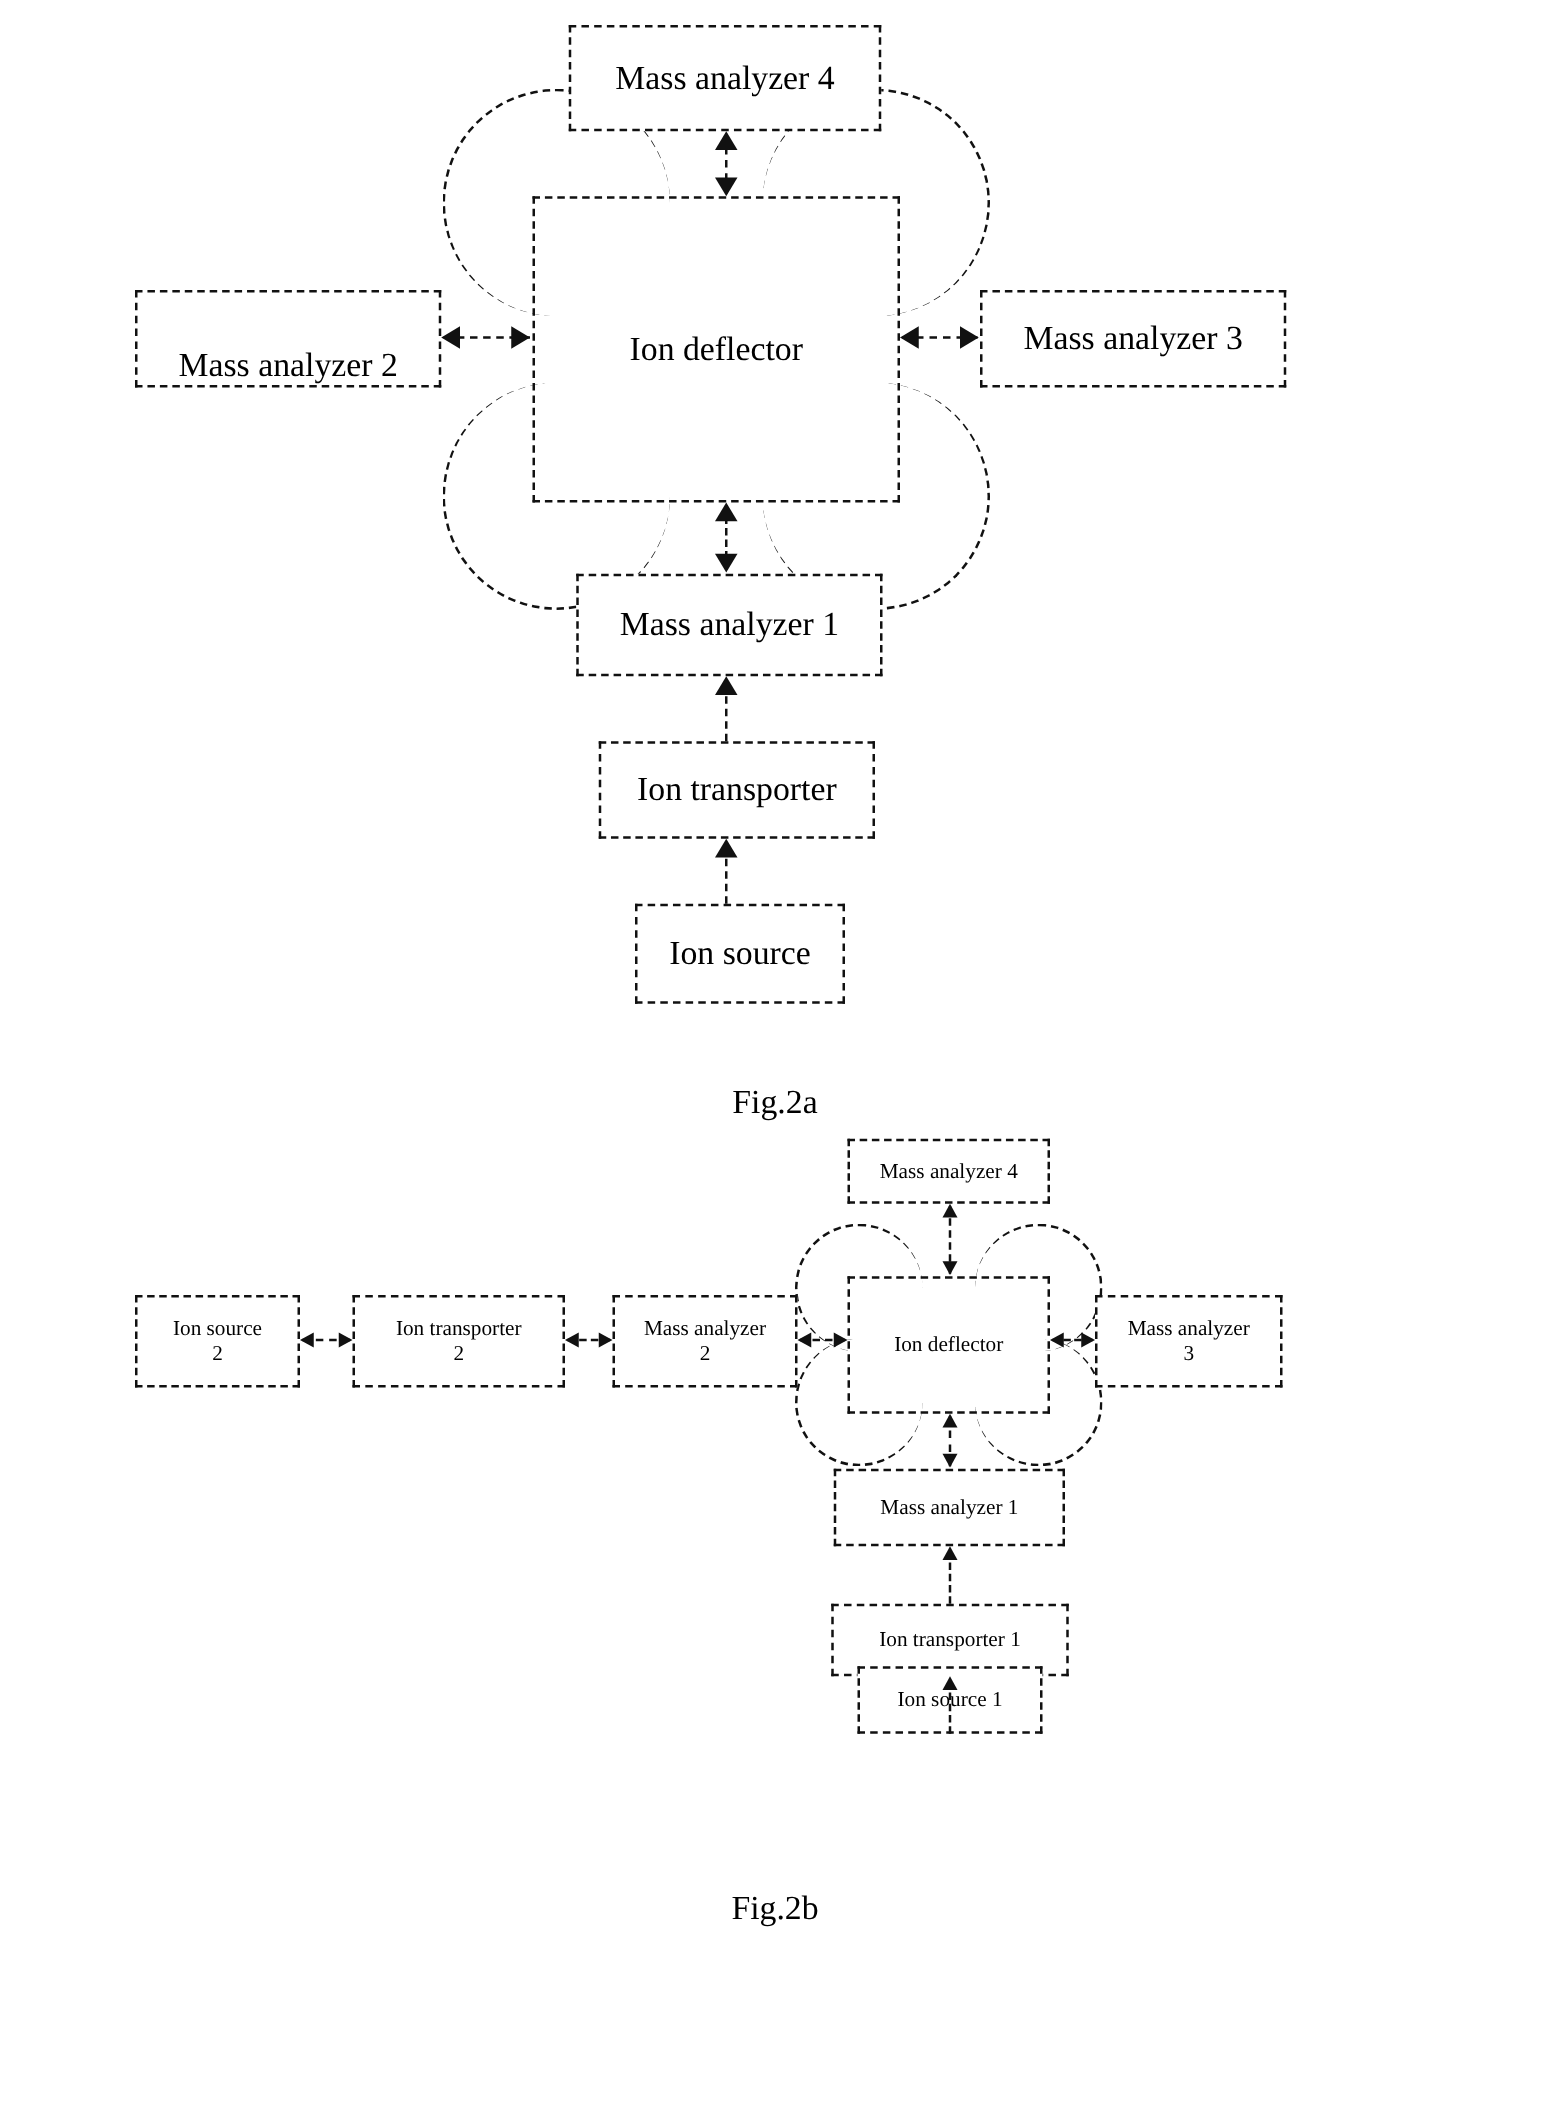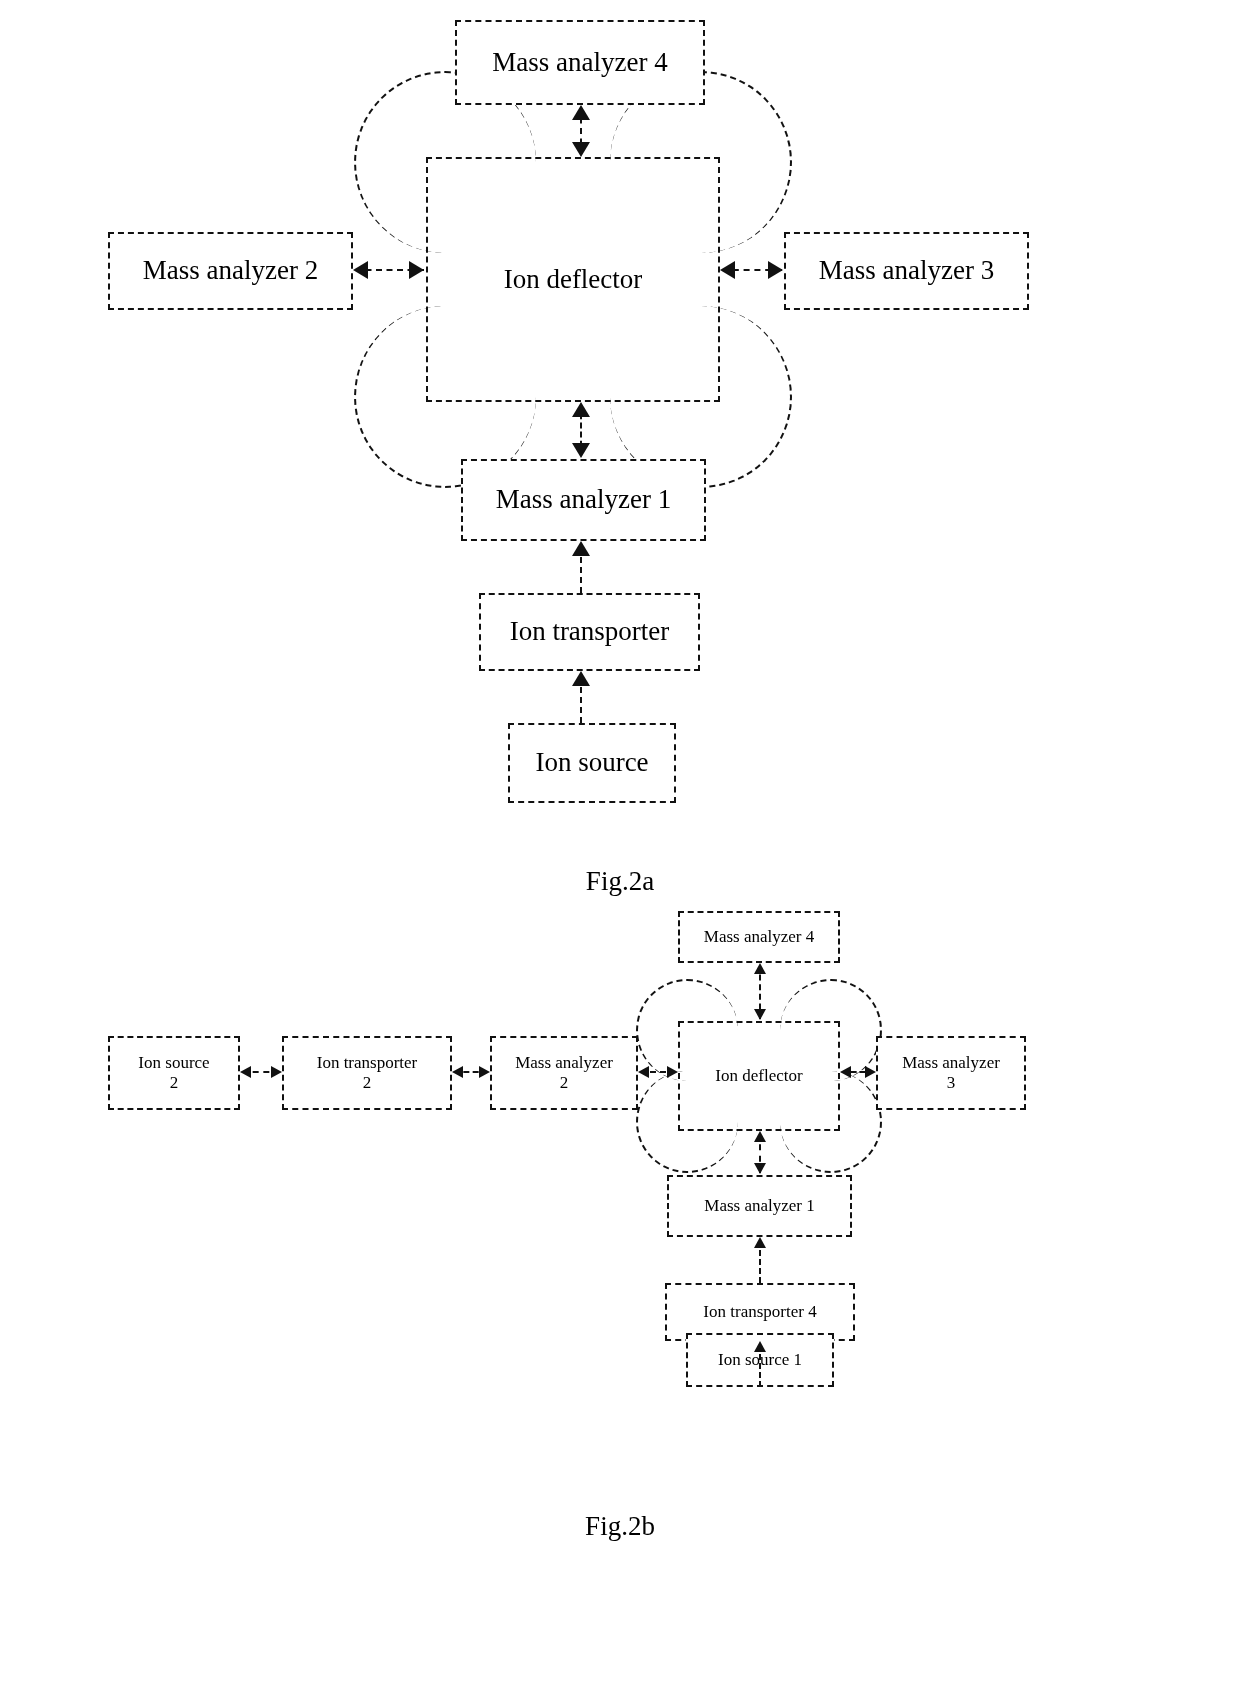--- a/index.html
+++ b/index.html
@@ -115,21 +115,21 @@
     <div class="frame"></div>
     <div class="arc arc-tl" style="left:-72px; top:-86px; width:180px; height:180px;"></div>
     <div class="arc arc-tr" style="right:-72px; top:-86px; width:180px; height:180px;"></div>
     <div class="arc arc-bl" style="left:-72px; bottom:-86px; width:180px; height:180px;"></div>
     <div class="arc arc-br" style="right:-72px; bottom:-86px; width:180px; height:180px;"></div>
     <div class="dlabel">
       <span class="a-box" style="font-size:27px;">Ion deflector</span>
     </div>
   </div>
 
-  <div class="box a-box" style="left:108px; top:232px; width:245px; height:78px;">
+  <div class="box a-box" style="left:108px; top:232px; width:245px; height:78px;justify-content:flex-end;">
     <span class="lbl">Mass analyzer 2</span>
   </div>
 
   <div class="conn" style="left:353px; top:258px; width:73px; height:24px;">
     <div class="hstem" style="left:2px; top:11px; width:69px;"></div>
     <div class="ah ah-left" style="left:0px; top:3px;"></div>
     <div class="ah ah-right" style="left:56px; top:3px;"></div>
   </div>
 
   <div class="box a-box" style="left:784px; top:232px; width:245px; height:78px;">
@@ -251,21 +251,21 @@
   <div class="box b-box" style="left:667px; top:1175px; width:185px; height:62px;">
     <span class="lbl">Mass analyzer 1</span>
   </div>
 
   <div class="conn" style="left:752px; top:1237px; width:16px; height:46px;">
     <div class="vstem" style="left:7px; top:4px; height:42px;"></div>
     <div class="ah ah-up sm" style="left:2px; top:0px;"></div>
   </div>
 
   <div class="box b-box" style="left:665px; top:1283px; width:190px; height:58px;">
-    <span class="lbl">Ion transporter 4</span>
+    <span class="lbl">Ion transporter 1</span>
   </div>
 
   <div class="conn" style="left:752px; top:1341px; width:16px; height:46px;">
     <div class="vstem" style="left:7px; top:4px; height:42px;"></div>
     <div class="ah ah-up sm" style="left:2px; top:0px;"></div>
   </div>
 
   <div class="box b-box" style="left:686px; top:1333px; width:148px; height:54px;">
     <span class="lbl">Ion source 1</span>
   </div>

